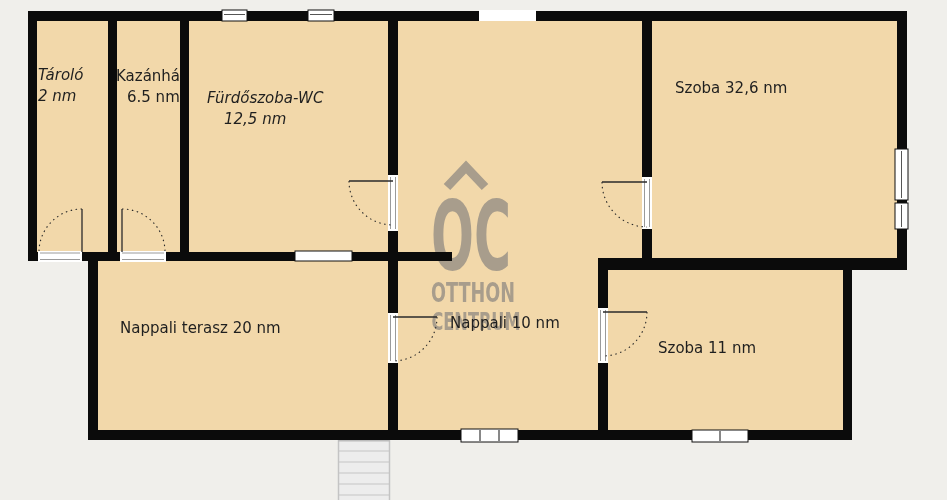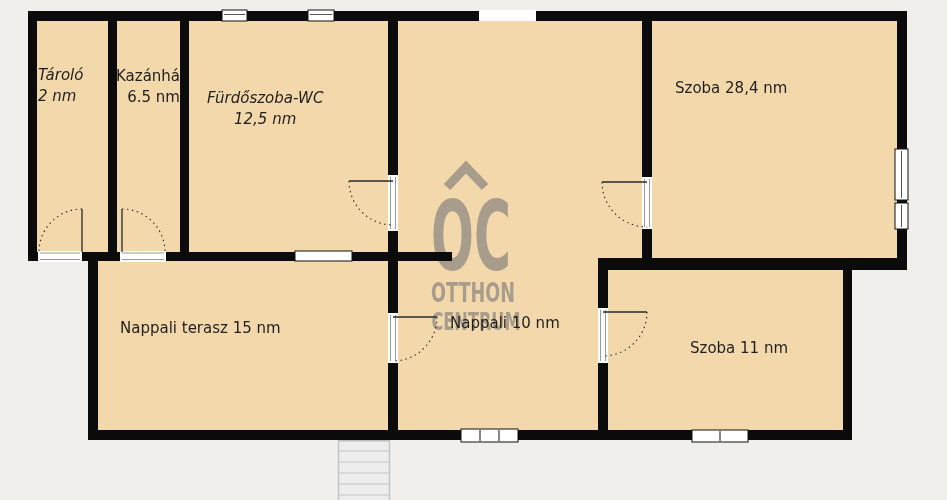--- a/index.html
+++ b/index.html
@@ -9,28 +9,28 @@
   }
   #plan-svg{position:absolute;left:0;top:0;}
   .room-label{
     position:absolute;z-index:30;font-size:15px;line-height:21px;color:#1f1f1f;
     white-space:nowrap;
   }
   .stacked .rn,.stacked .ra{display:block;}
   .lbl-tarolo{left:38px;top:65px;font-style:italic;}
   .lbl-kazanhaz{left:116px;top:66px;}
   .lbl-kazanhaz .rn{max-width:64px;overflow:hidden;}
-  .lbl-kazanhaz .ra{margin-left:11px;text-align:center;}
+  .lbl-kazanhaz .ra{margin-left:11px;}
   .lbl-furdoszoba{left:207px;top:88px;font-style:italic;}
-  .lbl-furdoszoba .ra{margin-left:27px;}
+  .lbl-furdoszoba .ra{margin-left:17px;}
   .lbl-konyha{left:415px;top:76px;}
   .lbl-szoba-nagy{left:675px;top:78px;}
   .lbl-terasz{left:120px;top:318px;}
   .lbl-nappali{left:450px;top:313px;text-align:right;}
-  .lbl-szoba-kis{left:658px;top:338px;margin-left:32px;}
+  .lbl-szoba-kis{left:658px;top:338px;}
 </style>
 </head>
 <body>
 
 <div id="stage">
 
   <svg id="plan-svg" width="947" height="500" viewBox="0 0 947 500">
 
     <g>
       <rect x="28" y="11" width="879" height="250" fill="#f2d8aa"></rect>
@@ -142,26 +142,26 @@
   </div>
 
   <div class="room-label stacked lbl-furdoszoba">
     <span class="rn">Fürdőszoba-WC</span>
     <span class="ra">12,5 nm</span>
   </div>
 
 
   <div class="room-label lbl-szoba-nagy">
     <span class="rn">Szoba</span>
-    <span class="ra">28,4 nm</span>
+    <span class="ra">32,6 nm</span>
   </div>
 
   <div class="room-label lbl-terasz">
     <span class="rn">Nappali terasz</span>
-    <span class="ra">15 nm</span>
+    <span class="ra">20 nm</span>
   </div>
 
   <div class="room-label lbl-nappali">
     <span class="rn">Nappali</span>
     <span class="ra">10 nm</span>
   </div>
 
   <div class="room-label lbl-szoba-kis">
     <span class="rn">Szoba</span>
     <span class="ra">11 nm</span>

